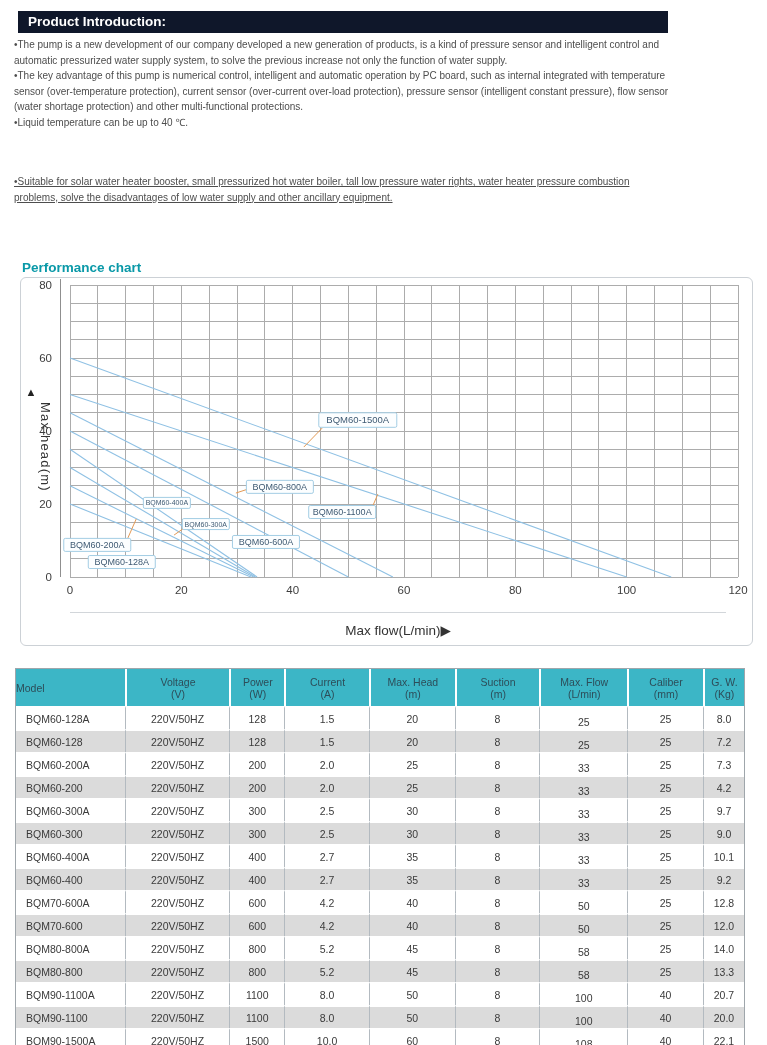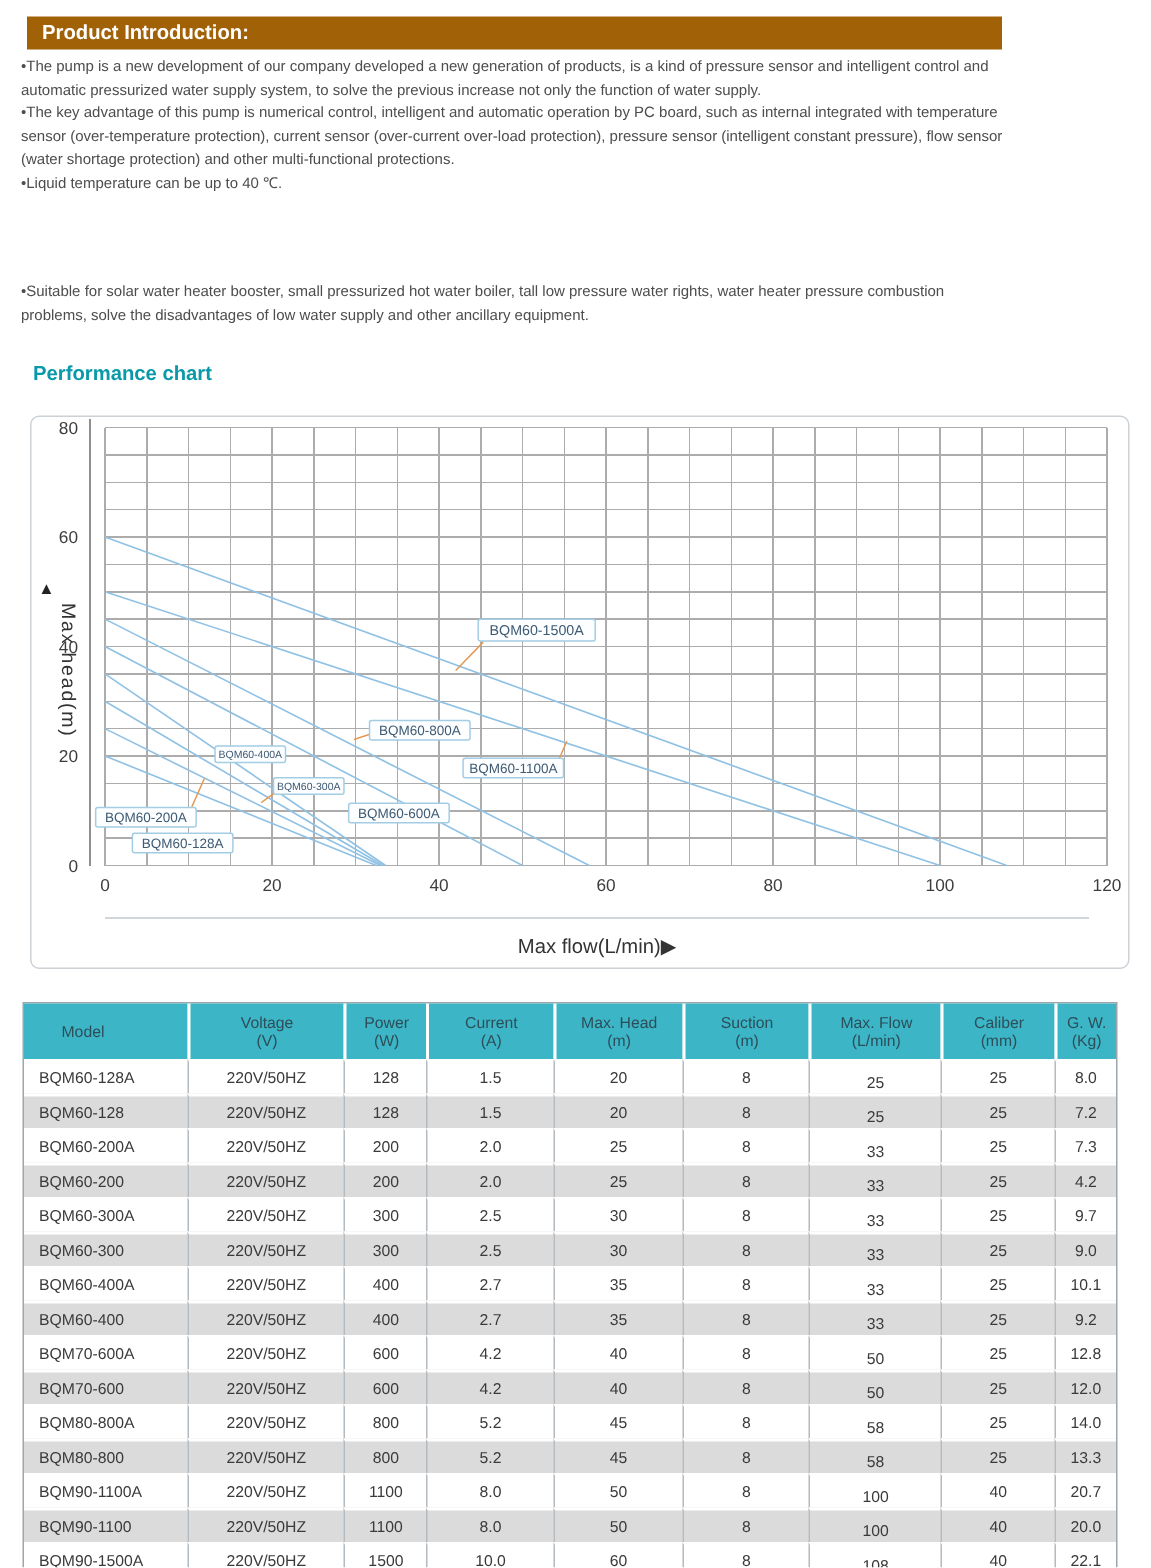--- a/index.html
+++ b/index.html
@@ -1,45 +1,45 @@
 <!DOCTYPE html>
 <html><head>
 <meta charset="utf-8">
 <style>
   html,body{margin:0;padding:0;background:#fff;}
   .page{position:relative;width:767px;height:1045px;background:#fff;
         font-family:"Liberation Sans",sans-serif;overflow:hidden;}
 
   .section-bar{position:absolute;left:18px;width:650px;height:22px;
-        background:#a16207;color:#fff;font-weight:bold;font-size:13.5px;
+        background:#0f172a;color:#fff;font-weight:bold;font-size:13.5px;
         line-height:22px;padding-left:10px;box-sizing:border-box;}
   #intro-bar{top:11px;}
   #app-bar{top:162px;}
 
   .copy{position:absolute;left:14px;width:657px;font-size:10px;color:#4d4d4d;
         line-height:15.5px;}
   #intro-copy{top:37px;}
-  #app-copy{top:187px;}
+  #app-copy{top:174px;text-decoration:underline;}
   .copy p{margin:0;}
 
-  .chart-title{position:absolute;left:22px;top:241px;margin:0;
+  .chart-title{position:absolute;left:22px;top:260px;margin:0;
         font-size:13.5px;font-weight:bold;color:#0a99a8;text-align:center;}
 
   .figure{position:absolute;left:20px;top:277px;width:733px;height:369px;
         border:1px solid #ccd1d6;border-radius:6px;background:#fff;
         box-sizing:border-box;}
   .figure svg{display:block;}
 
   #spec-table{position:absolute;left:15px;top:668px;width:730px;
         border-collapse:separate;border-spacing:0;font-size:10.5px;color:#3a3a3a;
         border:1px solid #9fa6ab;table-layout:fixed;}
   #spec-table th{background:#3cb6c6;color:#2d4d59;font-weight:normal;height:37px;
         border-left:2px solid #fff;vertical-align:middle;text-align:center;
         font-size:10.5px;line-height:12px;padding:0;}
-  #spec-table th:first-child{border-left:none;text-align:left;padding-left:25px;}
+  #spec-table th:first-child{border-left:none;text-align:left;}
   #spec-table td{height:21px;text-align:center;border-left:1px solid #b3bac0;
         border-top:2px solid #fff;padding:0;background:#fff;}
   #spec-table td:first-child{border-left:none;text-align:left;padding-left:10px;}
   #spec-table tr.alt td{background:#dbdbdb;}
   .drop{position:relative;top:3px;display:inline-block;}
 </style>
 </head>
 <body>
 
 <div class="page">

